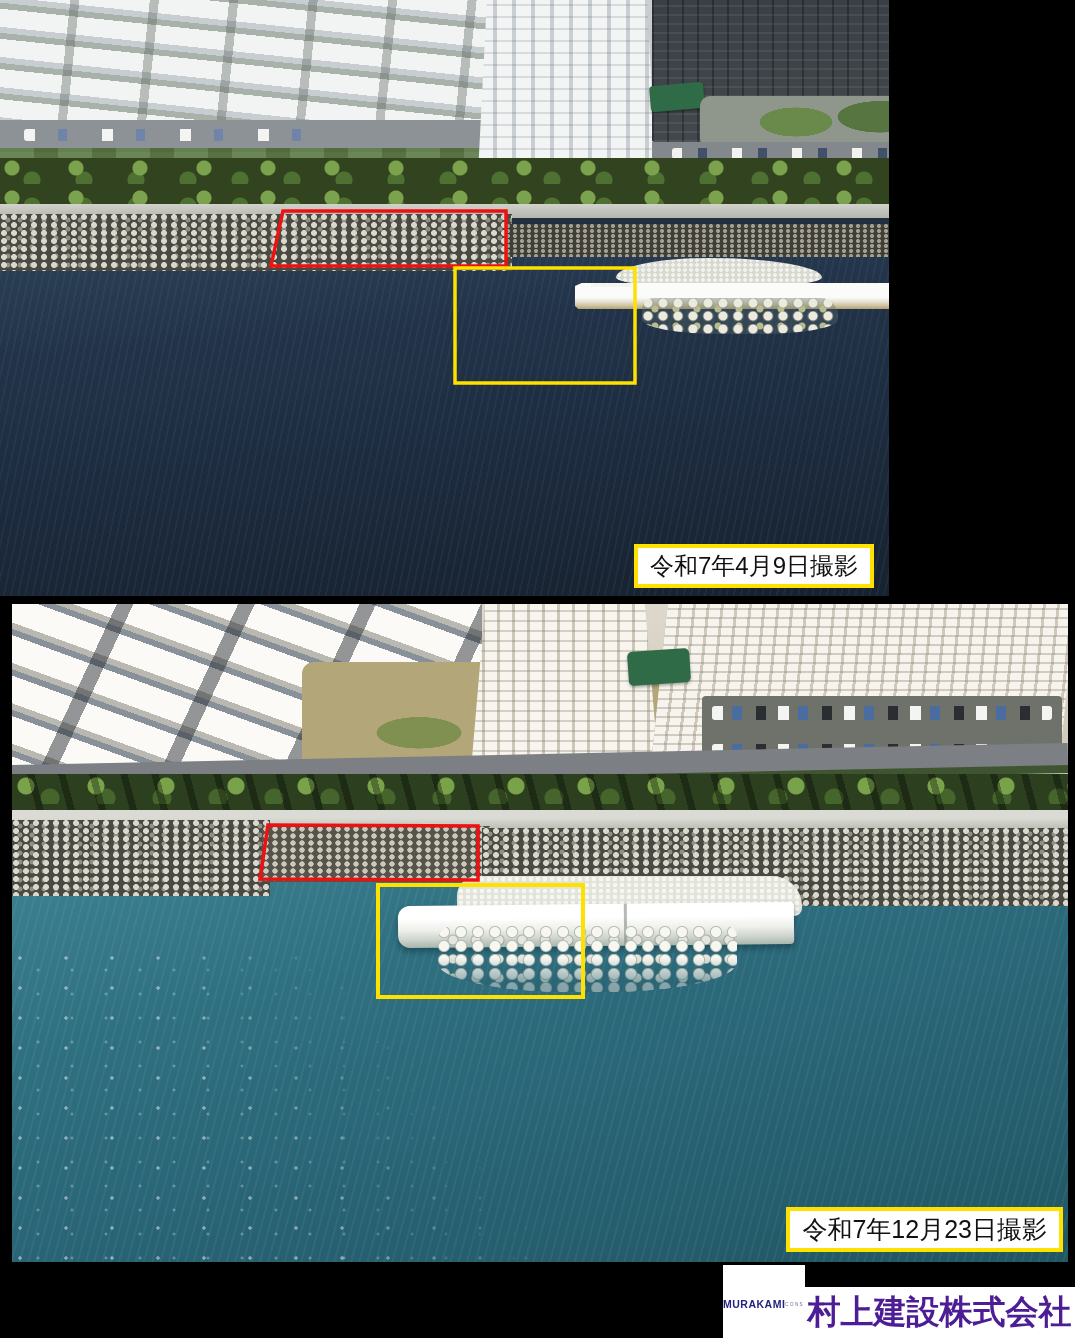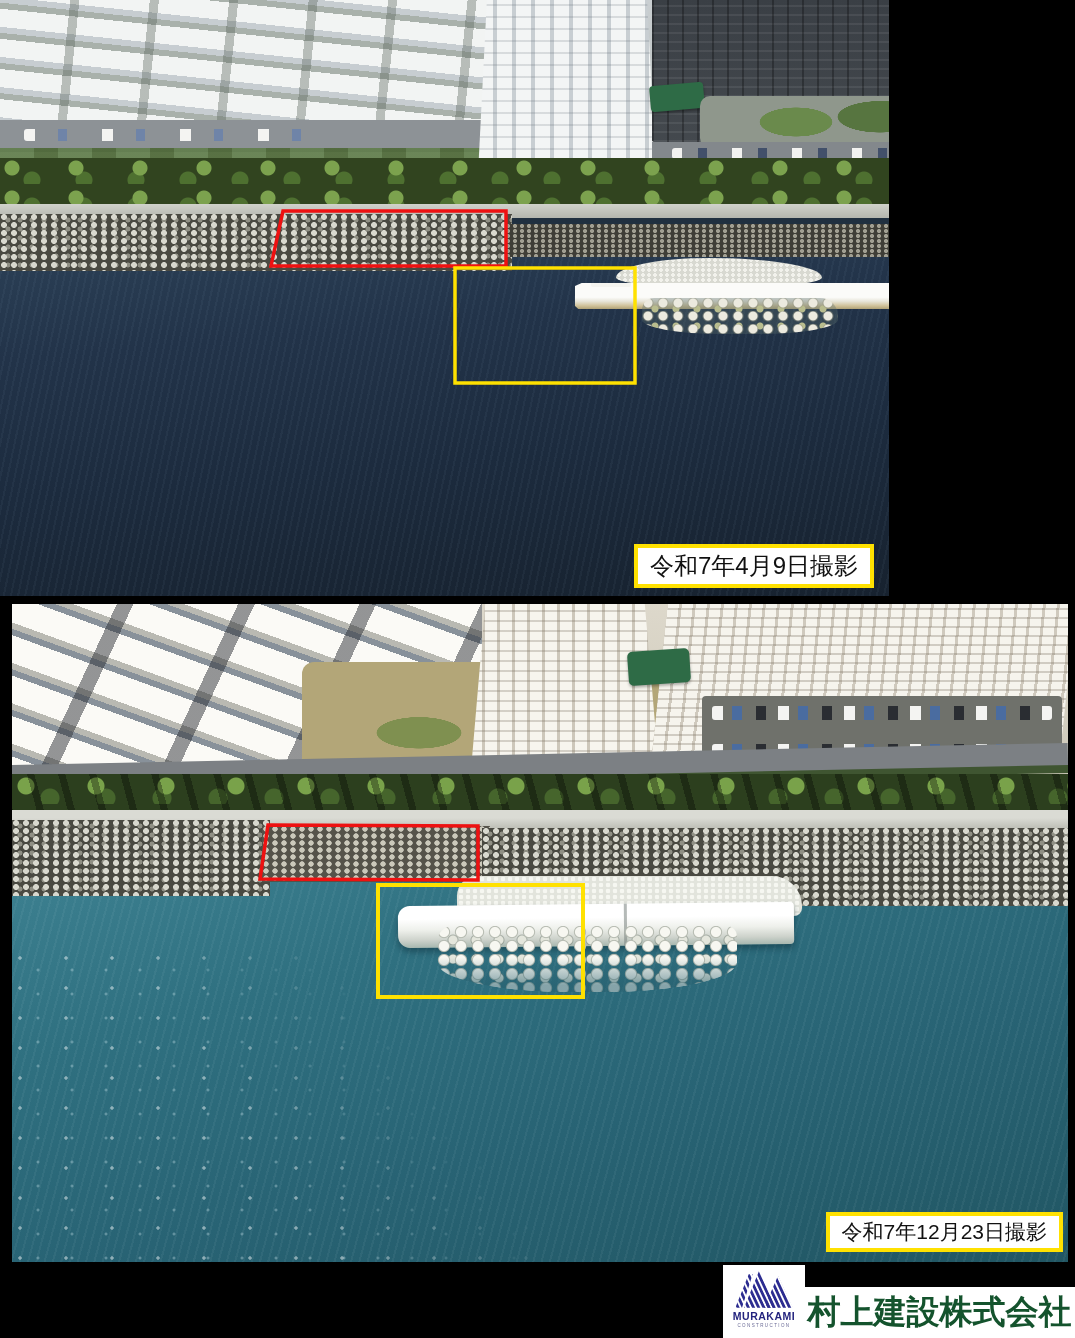--- a/index.html
+++ b/index.html
@@ -151,31 +151,31 @@
     background-size:17px 14px,23px 19px;border-radius:16px 10px 45% 45%;}
   .p2-fronttetra::after{content:"";position:absolute;inset:0;border-radius:inherit;
     background:linear-gradient(180deg,transparent 0 48%,rgba(40,95,110,.55) 90%);}
 
   
   .anno{position:absolute;inset:0;pointer-events:none;}
   .caption{position:absolute;background:#fff;border:4px solid #ffe100;color:#111;
     font-weight:500;line-height:1.15;padding:4px 12px;white-space:nowrap;
     font-family:"Liberation Sans",sans-serif;}
   .caption1{right:15px;bottom:8px;font-size:24px;}
-  .caption2{right:5px;bottom:10px;font-size:21px;}
+  .caption2{right:5px;bottom:10px;font-size:25px;}
 
   
   .logo-box{position:absolute;left:723px;top:1265px;width:82px;height:73px;background:#fff;
-    display:flex;flex-direction:column;align-items:center;justify-content:flex-start;padding-top:4px;box-sizing:border-box;}
+    display:flex;flex-direction:row;align-items:center;justify-content:flex-start;padding-top:4px;box-sizing:border-box;}
   .logo-mark{width:64px;height:40px;}
   .logo-name{font-size:10.5px;font-weight:bold;color:#23237e;letter-spacing:.5px;margin-top:1px;}
   .logo-sub{font-size:4.5px;color:#6a6a96;letter-spacing:1.4px;margin-top:1px;}
   .company-box{position:absolute;left:804px;top:1287px;width:271px;height:51px;background:#fff;
     display:flex;align-items:center;justify-content:center;overflow:hidden;}
-  .company-name{font-size:33px;font-weight:900;color:#14532d;white-space:nowrap;
+  .company-name{font-size:33px;font-weight:900;color:#4c1d95;white-space:nowrap;
     font-family:Liberation Mono, monospace;}
 </style>
 </head>
 <body>
 
 <div class="canvas">
 
   <section class="photo photo1">
     <div class="layer p1-sea"></div>
     <div class="layer p1-city">

